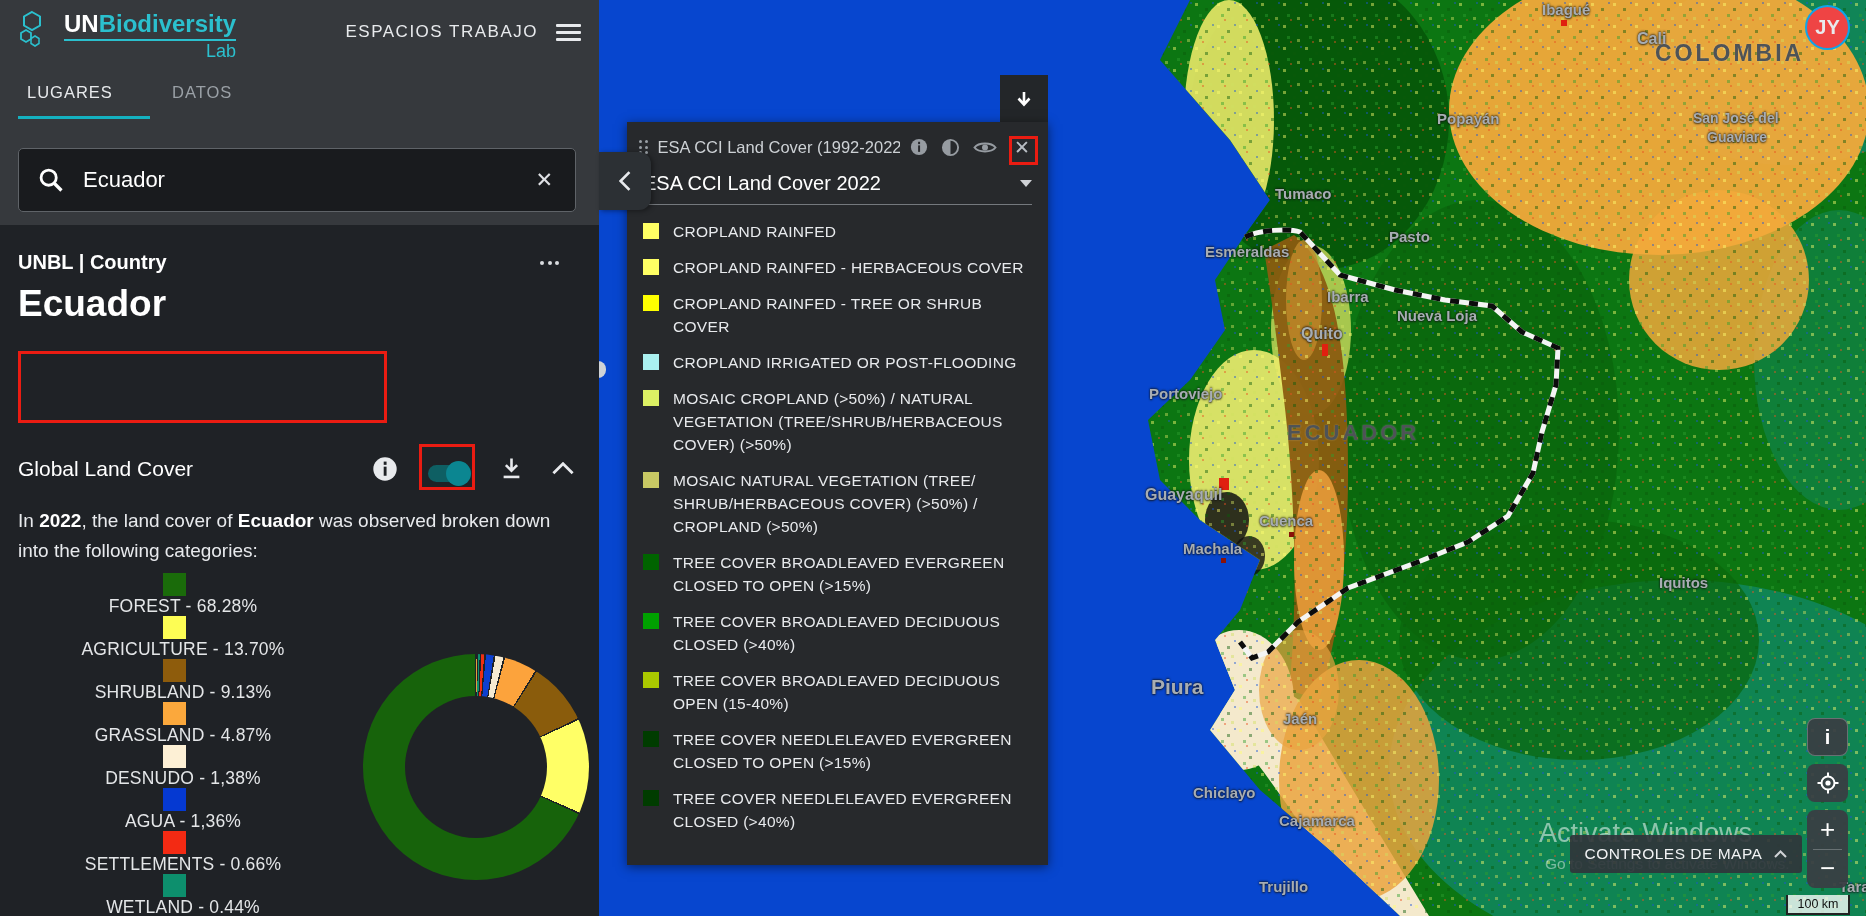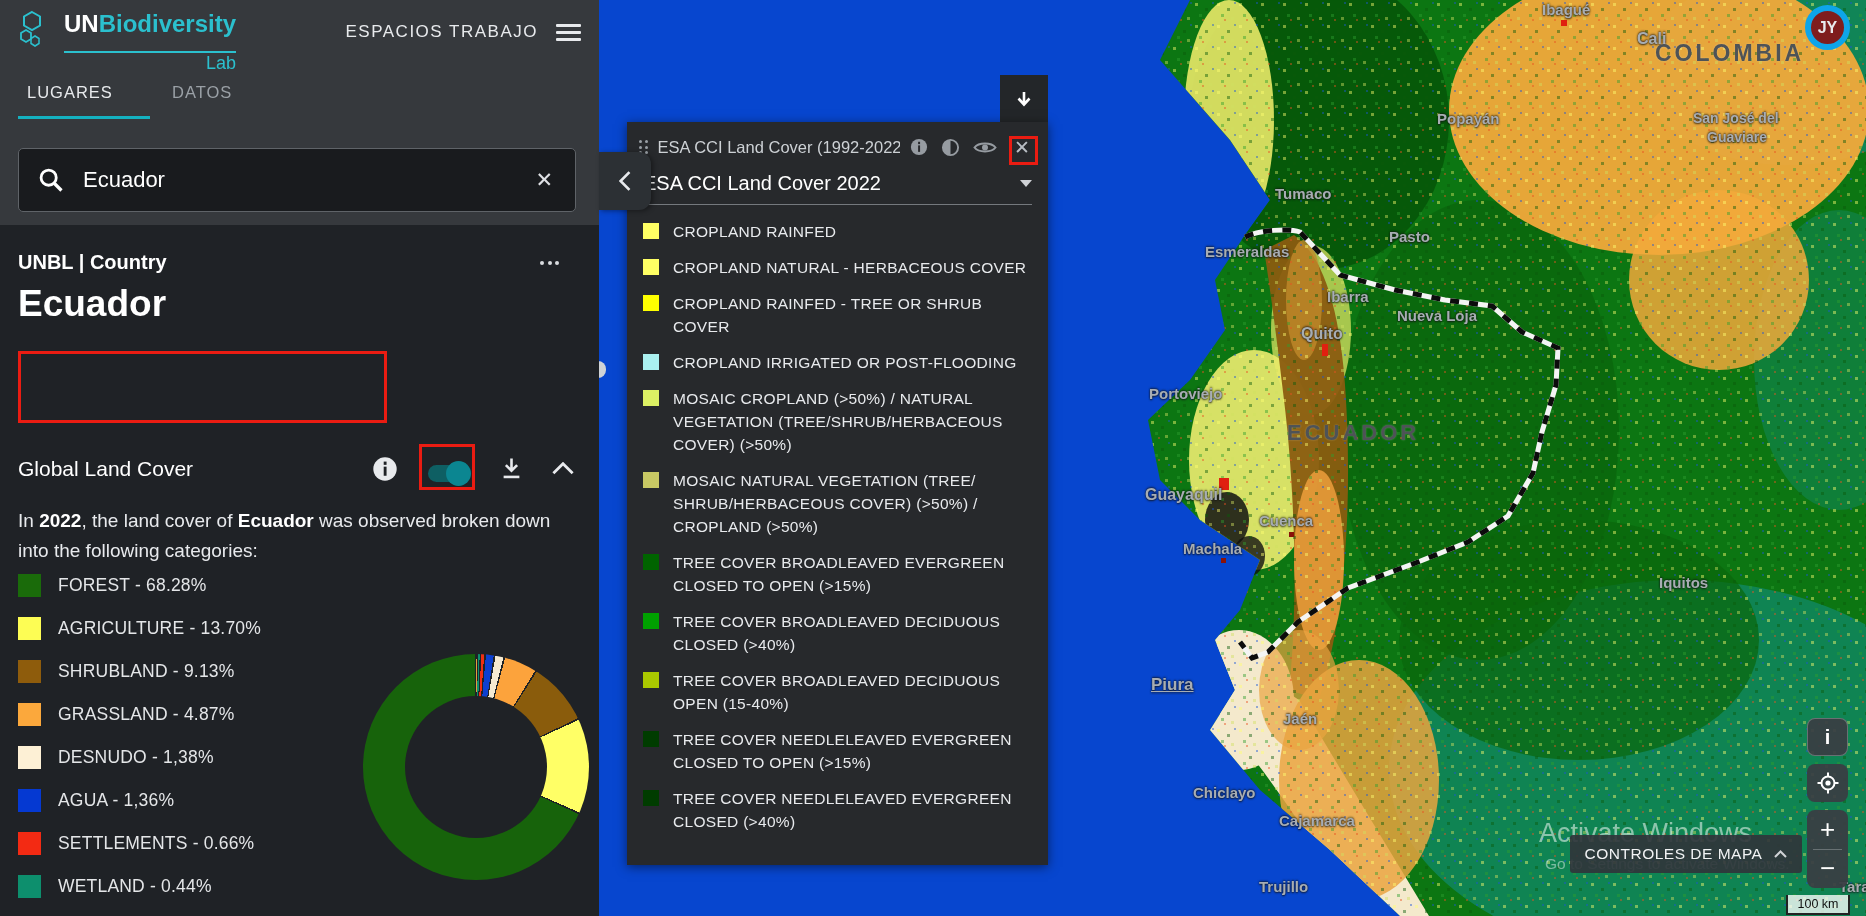--- a/index.html
+++ b/index.html
@@ -32,23 +32,23 @@
   .controls-pill .cp-label { color:#f1f3f4; font-size:15.5px; letter-spacing:.5px; }
 
   .scalebar { position:absolute; left:1187px; top:895px; width:64px; height:20px; background:rgba(255,255,255,.78);
     border:2px solid #222; border-top:none; display:flex; align-items:center; justify-content:center; z-index:6; }
   .scalebar span { font-size:12.5px; color:#111; }
 
   .attribution { position:absolute; left:247px; top:895px; width:936px; height:21px; background:rgba(255,255,255,.65);
     display:flex; align-items:center; justify-content:center; z-index:6; white-space:nowrap; overflow:hidden; }
   .attribution span { font-size:14.5px; color:#2d2f31; margin:0 3px; }
 
-  .avatar { position:absolute; left:1206px; top:5px; width:45px; height:45px; border-radius:50%; background:#7f1d1d;
-    border:6px solid #0ea5e9; color:#e8eaed; display:flex; align-items:center; justify-content:center;
-    font-size:16px; font-weight:bold; z-index:6; cursor:pointer; }
+  .avatar { position:absolute; left:1206px; top:5px; width:45px; height:45px; border-radius:50%; background:#ef4444;
+    border:2px solid #0ea5e9; color:#e8eaed; display:flex; align-items:center; justify-content:center;
+    font-size:20px; font-weight:bold; z-index:6; cursor:pointer; }
 
   .collapse-down-btn { position:absolute; left:401px; top:75px; width:48px; height:47px; background:#232629;
     display:flex; align-items:center; justify-content:center; z-index:19; cursor:pointer; }
 
   
   .esa-panel { position:absolute; left:627px; top:122px; width:421px; height:743px; background:#27292c;
     z-index:20; overflow:hidden; box-shadow:0 2px 10px rgba(0,0,0,.5); }
   .esa-header { height:50px; display:flex; align-items:center; padding:0 14px 0 12px; gap:10px; }
   .drag-dots { display:grid; grid-template-columns:3px 3px; grid-auto-rows:3px; gap:2.5px; cursor:grab; }
   .drag-dots i { width:3px; height:3px; background:#9aa0a6; border-radius:50%; }
@@ -62,21 +62,21 @@
   .esa-list { padding:15px 16px 0 16px; }
   .esa-item { display:flex; margin-bottom:13px; }
   .esa-chip { flex:0 0 16px; width:16px; height:16px; margin-right:14px; margin-top:3px; }
   .esa-item-label { color:#e8eaed; font-size:15.5px; line-height:23px; letter-spacing:.3px; }
 
   
   .left-panel { position:absolute; left:0; top:0; width:599px; height:916px; background:#1f2226; z-index:10; }
   .lp-header { height:225px; background:#36393d; padding:10px 18px 0 18px; position:relative; }
   .brand-row { display:flex; align-items:flex-start; }
   .logo { display:flex; gap:8px; cursor:pointer; }
-  .logo-text .l1 { font-size:24px; border-bottom:2px solid #2bc0ce; padding-bottom:13px; }
+  .logo-text .l1 { font-size:24px; border-bottom:2px solid #2bc0ce; padding-bottom:1px; }
   .lg-un { color:#fff; font-weight:bold; }
   .lg-bio { color:#2bc0ce; font-weight:bold; }
   .lg-lab { color:#2bc0ce; font-size:18px; text-align:right; margin-top:0px; }
   .ws { margin-left:auto; color:#e8eaed; font-size:17px; letter-spacing:1.5px; margin-top:12px; cursor:pointer; }
   .hamburger { margin-left:18px; margin-top:14px; width:25px; cursor:pointer; }
   .hamburger span { display:block; height:2.5px; background:#e8eaed; margin-bottom:4.5px; border-radius:1px; }
   .nav-tabs { position:absolute; left:0; top:75px; width:100%; height:45px; }
   .ntab { position:absolute; top:8px; font-size:16.5px; letter-spacing:1px; color:#9aa0a6; cursor:pointer; }
   .ntab.active { color:#e8eaed; }
   .ntab-lugares { left:27px; } .ntab-datos { left:172px; }
@@ -105,21 +105,21 @@
   .glc-info { position:absolute; left:354px; top:5px; cursor:pointer; }
   .toggle { position:absolute; left:410px; top:14px; width:40px; height:17px; border-radius:9px; background:#0e5f63; cursor:pointer; }
   .toggle .knob { position:absolute; right:-3px; top:-4px; width:25px; height:25px; border-radius:50%; background:#0b8691; }
   .glc-download { position:absolute; left:480px; top:4px; cursor:pointer; }
   .glc-chevron { position:absolute; left:534px; top:10px; cursor:pointer; }
 
   .glc-desc { position:absolute; left:18px; top:281px; width:552px; color:#e8eaed; font-size:19px; line-height:30px; }
   .glc-desc b { color:#fff; }
 
   .lc-legend { position:absolute; left:18px; top:348px; width:330px; }
-  .lc-item { display:flex; align-items:center; height:24px; margin-bottom:19px; }
+  .lc-item { display:flex; align-items:center; height:24px; margin-bottom:19px;flex-direction:column; }
   .lc-chip { width:23px; height:23px; margin-right:17px; flex:0 0 23px; }
   .lc-text { color:#e4e6e8; font-size:17.5px; letter-spacing:.2px; white-space:nowrap; }
 
   .donut { position:absolute; left:363px; top:429px; width:226px; height:226px; border-radius:50%; }
   .donut::after { content:""; position:absolute; inset:42px; border-radius:50%; background:#1f2226; }
 
   
   .panel-collapse-btn { position:absolute; left:599px; top:152px; width:52px; height:58px; background:#2c3034;
     border-radius:0 12px 12px 0; display:flex; align-items:center; justify-content:center; z-index:25; cursor:pointer;
     box-shadow:2px 1px 5px rgba(0,0,0,.4); }
@@ -235,21 +235,21 @@
         <span class="map-label country" style="left: 688px; top: 420px; font-size: 22px;">ECUADOR</span>
 
         <span class="map-label" style="left: 546px; top: 486px; font-size: 16px;">Guayaquil</span>
 
         <span class="map-label" style="left: 660px; top: 512px; font-size: 15px;">Cuenca</span>
 
         <span class="map-label" style="left: 584px; top: 540px; font-size: 15px;">Machala</span>
 
         <span class="map-label" style="left: 1060px; top: 574px; font-size: 15px;">Iquitos</span>
 
-        <span class="map-label" style="left: 552px; top: 675px; font-size: 17px; text-decoration: underline;">Piura</span>
+        <span class="map-label" style="left: 552px; top: 675px; font-size: 21px;">Piura</span>
 
         <span class="map-label" style="left: 684px; top: 710px; font-size: 15px;">Jaén</span>
 
         <span class="map-label" style="left: 594px; top: 784px; font-size: 15px;">Chiclayo</span>
 
         <span class="map-label" style="left: 680px; top: 812px; font-size: 15px;">Cajamarca</span>
 
         <span class="map-label" style="left: 660px; top: 878px; font-size: 15px;">Trujillo</span>
 
         <span class="map-label" style="left: 1240px; top: 878px; font-size: 15px;">Tarapoto</span>
@@ -344,21 +344,21 @@
     </div>
     <div class="esa-list">
 
         <div class="esa-item">
           <span class="esa-chip" style="background: rgb(255, 255, 100);"></span>
           <span class="esa-item-label">CROPLAND RAINFED</span>
         </div>
 
         <div class="esa-item">
           <span class="esa-chip" style="background: rgb(255, 255, 100);"></span>
-          <span class="esa-item-label">CROPLAND NATURAL - HERBACEOUS COVER</span>
+          <span class="esa-item-label">CROPLAND RAINFED - HERBACEOUS COVER</span>
         </div>
 
         <div class="esa-item">
           <span class="esa-chip" style="background: rgb(255, 255, 0);"></span>
           <span class="esa-item-label">CROPLAND RAINFED - TREE OR SHRUB COVER</span>
         </div>
 
         <div class="esa-item">
           <span class="esa-chip" style="background: rgb(170, 240, 240);"></span>
           <span class="esa-item-label">CROPLAND IRRIGATED OR POST-FLOODING</span>

